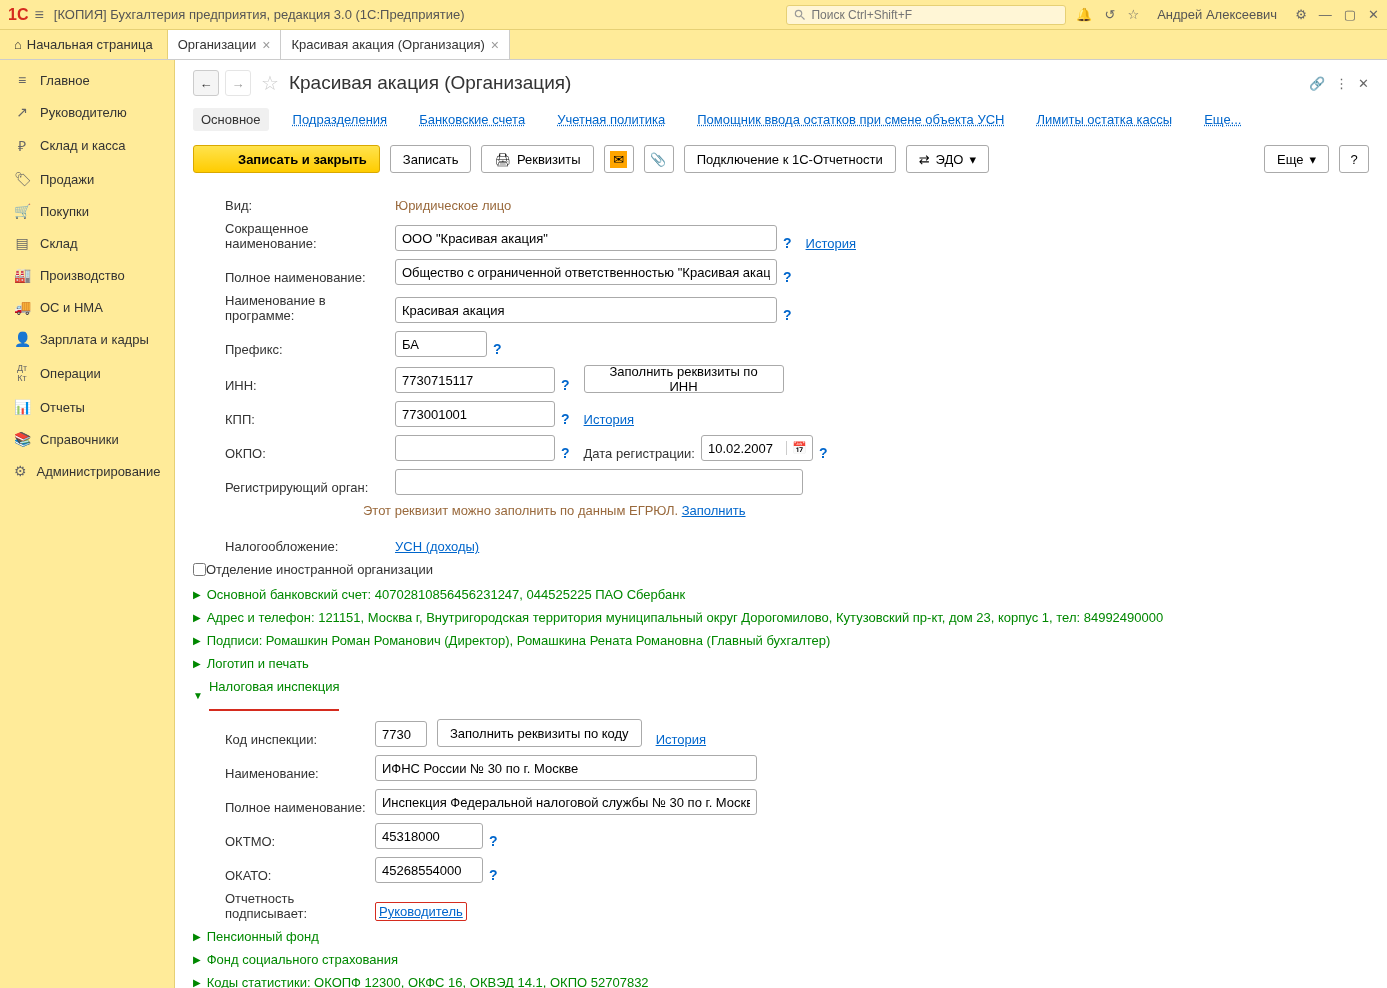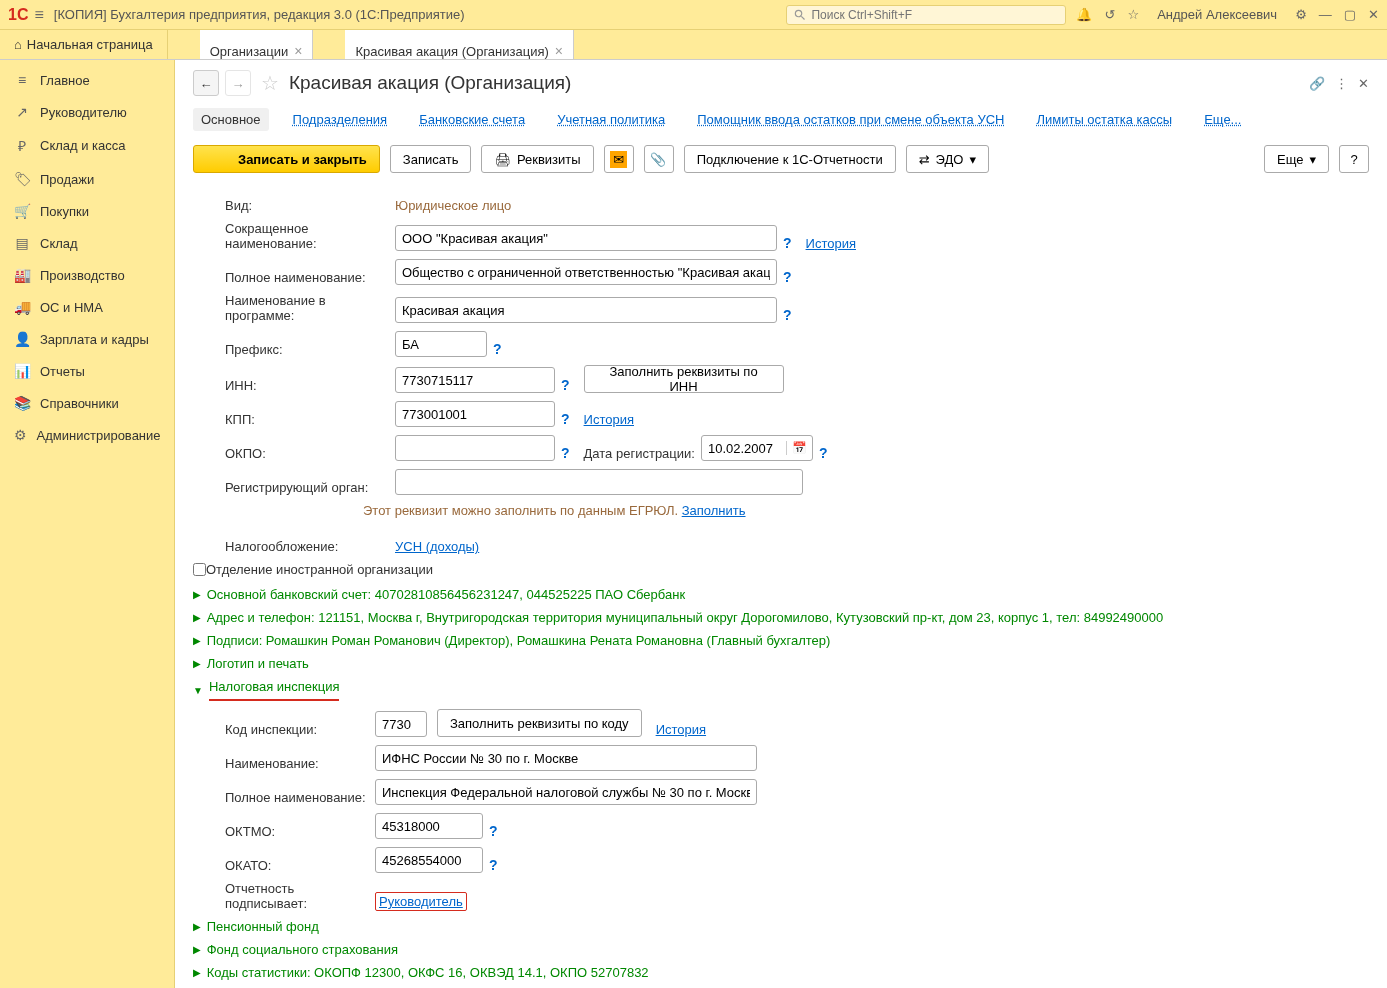--- a/index.html
+++ b/index.html
@@ -13,21 +13,21 @@
 .title-search { display: flex; align-items: center; background: #FFF6D6; border: 1px solid #E6D075; border-radius: 3px; padding: 2px 6px; width: 280px; margin-right: 10px; }
 .title-search svg { width: 14px; height: 14px; fill: #999; margin-right: 4px; }
 .title-search input { border: none; background: transparent; outline: none; font-size: 12px; color: #999; flex: 1; }
 .title-icons { display: flex; align-items: center; gap: 12px; color: #666; }
 .title-icons > * { cursor: pointer; }
 .user-name { color: #555; font-size: 13px; margin: 0 6px; }
 
 
 .tab-bar { height: 30px; background: #FFEB99; display: flex; align-items: stretch; border-bottom: 1px solid #ccc; }
 .tab-home { display: flex; align-items: center; gap: 5px; padding: 0 14px; background: #FFEB99; border-right: 1px solid #E6D075; cursor: pointer; }
-.tab { display: flex; align-items: flex-end; gap: 6px; padding: 0 10px; background: #fff; border-right: 1px solid #ccc; cursor: pointer; margin-left: 32px; }
+.tab { display: flex; align-items: center; gap: 6px; padding: 0 10px; background: #fff; border-right: 1px solid #ccc; cursor: pointer; }
 .tab.active { background: #fff; }
 .tab-close { color: #999; font-size: 14px; cursor: pointer; }
 
 
 .content-wrap { display: flex; height: calc(100vh - 60px); }
 
 
 .sidebar { width: 175px; background: #FFEB99; border-right: 1px solid #E6D075; padding-top: 4px; overflow-y: auto; }
 .side-item { display: flex; align-items: center; gap: 10px; padding: 8px 14px; cursor: pointer; color: #333; }
 .side-icon { width: 16px; text-align: center; color: #666; font-size: 14px; }
@@ -68,21 +68,21 @@
 
 .checkbox-row { display: flex; align-items: center; gap: 0; margin-bottom: 10px; }
 
 .collapse-row { display: flex; align-items: center; gap: 6px; margin-bottom: 8px; color: #008800; cursor: pointer; font-size: 13px; }
 .collapse-row .chev { font-size: 10px; }
 
 .sub-form { margin-bottom: 8px; }
 .sub-form .form-label { width: 150px; }
 
 .redbox { border: 1px solid #D52B1E; padding: 1px 3px; border-radius: 2px; }
-.red-underline { border-bottom: 2px solid #D52B1E; display: inline-block; padding-bottom: 5px; }
+.red-underline { border-bottom: 2px solid #D52B1E; display: inline-block; padding-bottom: 15px; }
 
 svg { display: block; }
 </style>
 </head>
 <body>
 
 <div class="title-bar">
   <span class="logo-1c">1C</span>
   <span class="title-menu-icon">≡</span>
   <span class="title-text">[КОПИЯ] Бухгалтерия предприятия, редакция 3.0  (1С:Предприятие)</span>
@@ -150,20 +150,24 @@
         <span class="side-icon">🏭</span>
         <span>Производство</span>
       </div>
     <div class="side-item">
         <span class="side-icon">🚚</span>
         <span>ОС и НМА</span>
       </div>
     <div class="side-item">
         <span class="side-icon">👤</span>
         <span>Зарплата и кадры</span>
+      </div>
+    <div class="side-item">
+        <span class="side-icon" style="font-size:9px;">Дт<br>Кт</span>
+        <span>Операции</span>
       </div>
     <div class="side-item">
         <span class="side-icon">📊</span>
         <span>Отчеты</span>
       </div>
     <div class="side-item">
         <span class="side-icon">📚</span>
         <span>Справочники</span>
       </div>
     <div class="side-item">

